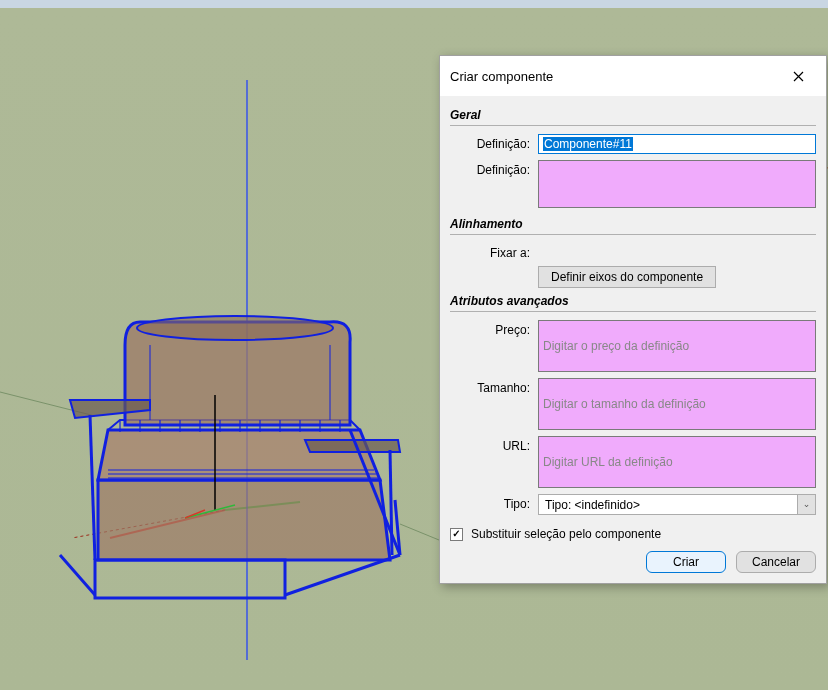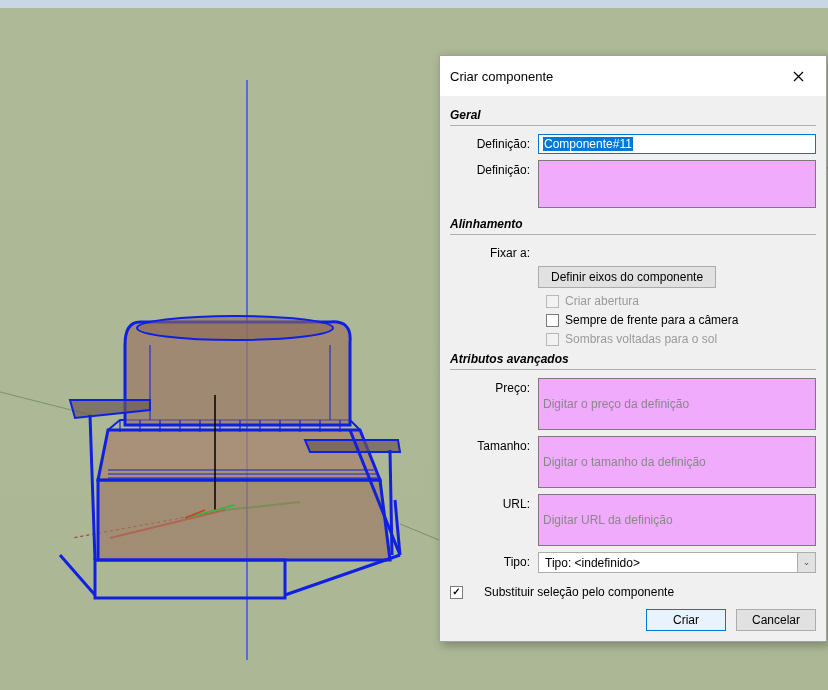--- a/index.html
+++ b/index.html
@@ -169,30 +169,30 @@
   border-left: 1px solid #acacac;
   background: #e1e1e1;
   text-align: center;
   font-size: 9px;
   color: #555;
   line-height: 19px;
 }
 .footer-row {
   display: flex;
   align-items: center;
-  gap: 21px;
+  gap: 8px;
   margin-top: 12px;
   margin-bottom: 10px;
 }
 .button-row {
   display: flex;
   justify-content: flex-end;
   gap: 10px;
 }
-.button-row .btn { min-width: 80px; }
+.button-row .btn { min-width: 80px; border-radius: 6px; }
 input::placeholder { color: #888; }
 </style>
 </head>
 <body>
 
 <div class="viewport">
   <svg width="828" height="690">
 
     <line x1="0" y1="392" x2="95" y2="416" stroke="#7a926a" stroke-width="1"></line>
     <line x1="400" y1="524" x2="439" y2="540" stroke="#7a926a" stroke-width="1"></line>
@@ -291,34 +291,20 @@
       <div class="form-label">Fixar a:</div>
     </div>
 
     <div class="form-row">
       <div class="form-label"></div>
       <div class="form-field">
         <div class="btn">Definir eixos do componente</div>
       </div>
     </div>
 
-    <div class="indent">
-      <div class="checkbox-row disabled">
-        <div class="chk disabled"></div>
-        <span>Criar abertura</span>
-      </div>
-      <div class="checkbox-row">
-        <div class="chk"></div>
-        <span>Sempre de frente para a câmera</span>
-      </div>
-      <div class="checkbox-row disabled">
-        <div class="chk disabled"></div>
-        <span>Sombras voltadas para o sol</span>
-      </div>
-    </div>
 
     <div class="section-header">Atributos avançados</div>
 
     <div class="form-row">
       <div class="form-label">Preço:</div>
       <div class="form-field">
         <input class="text-input" placeholder="Digitar o preço da definição" style="">
       </div>
     </div>
 

